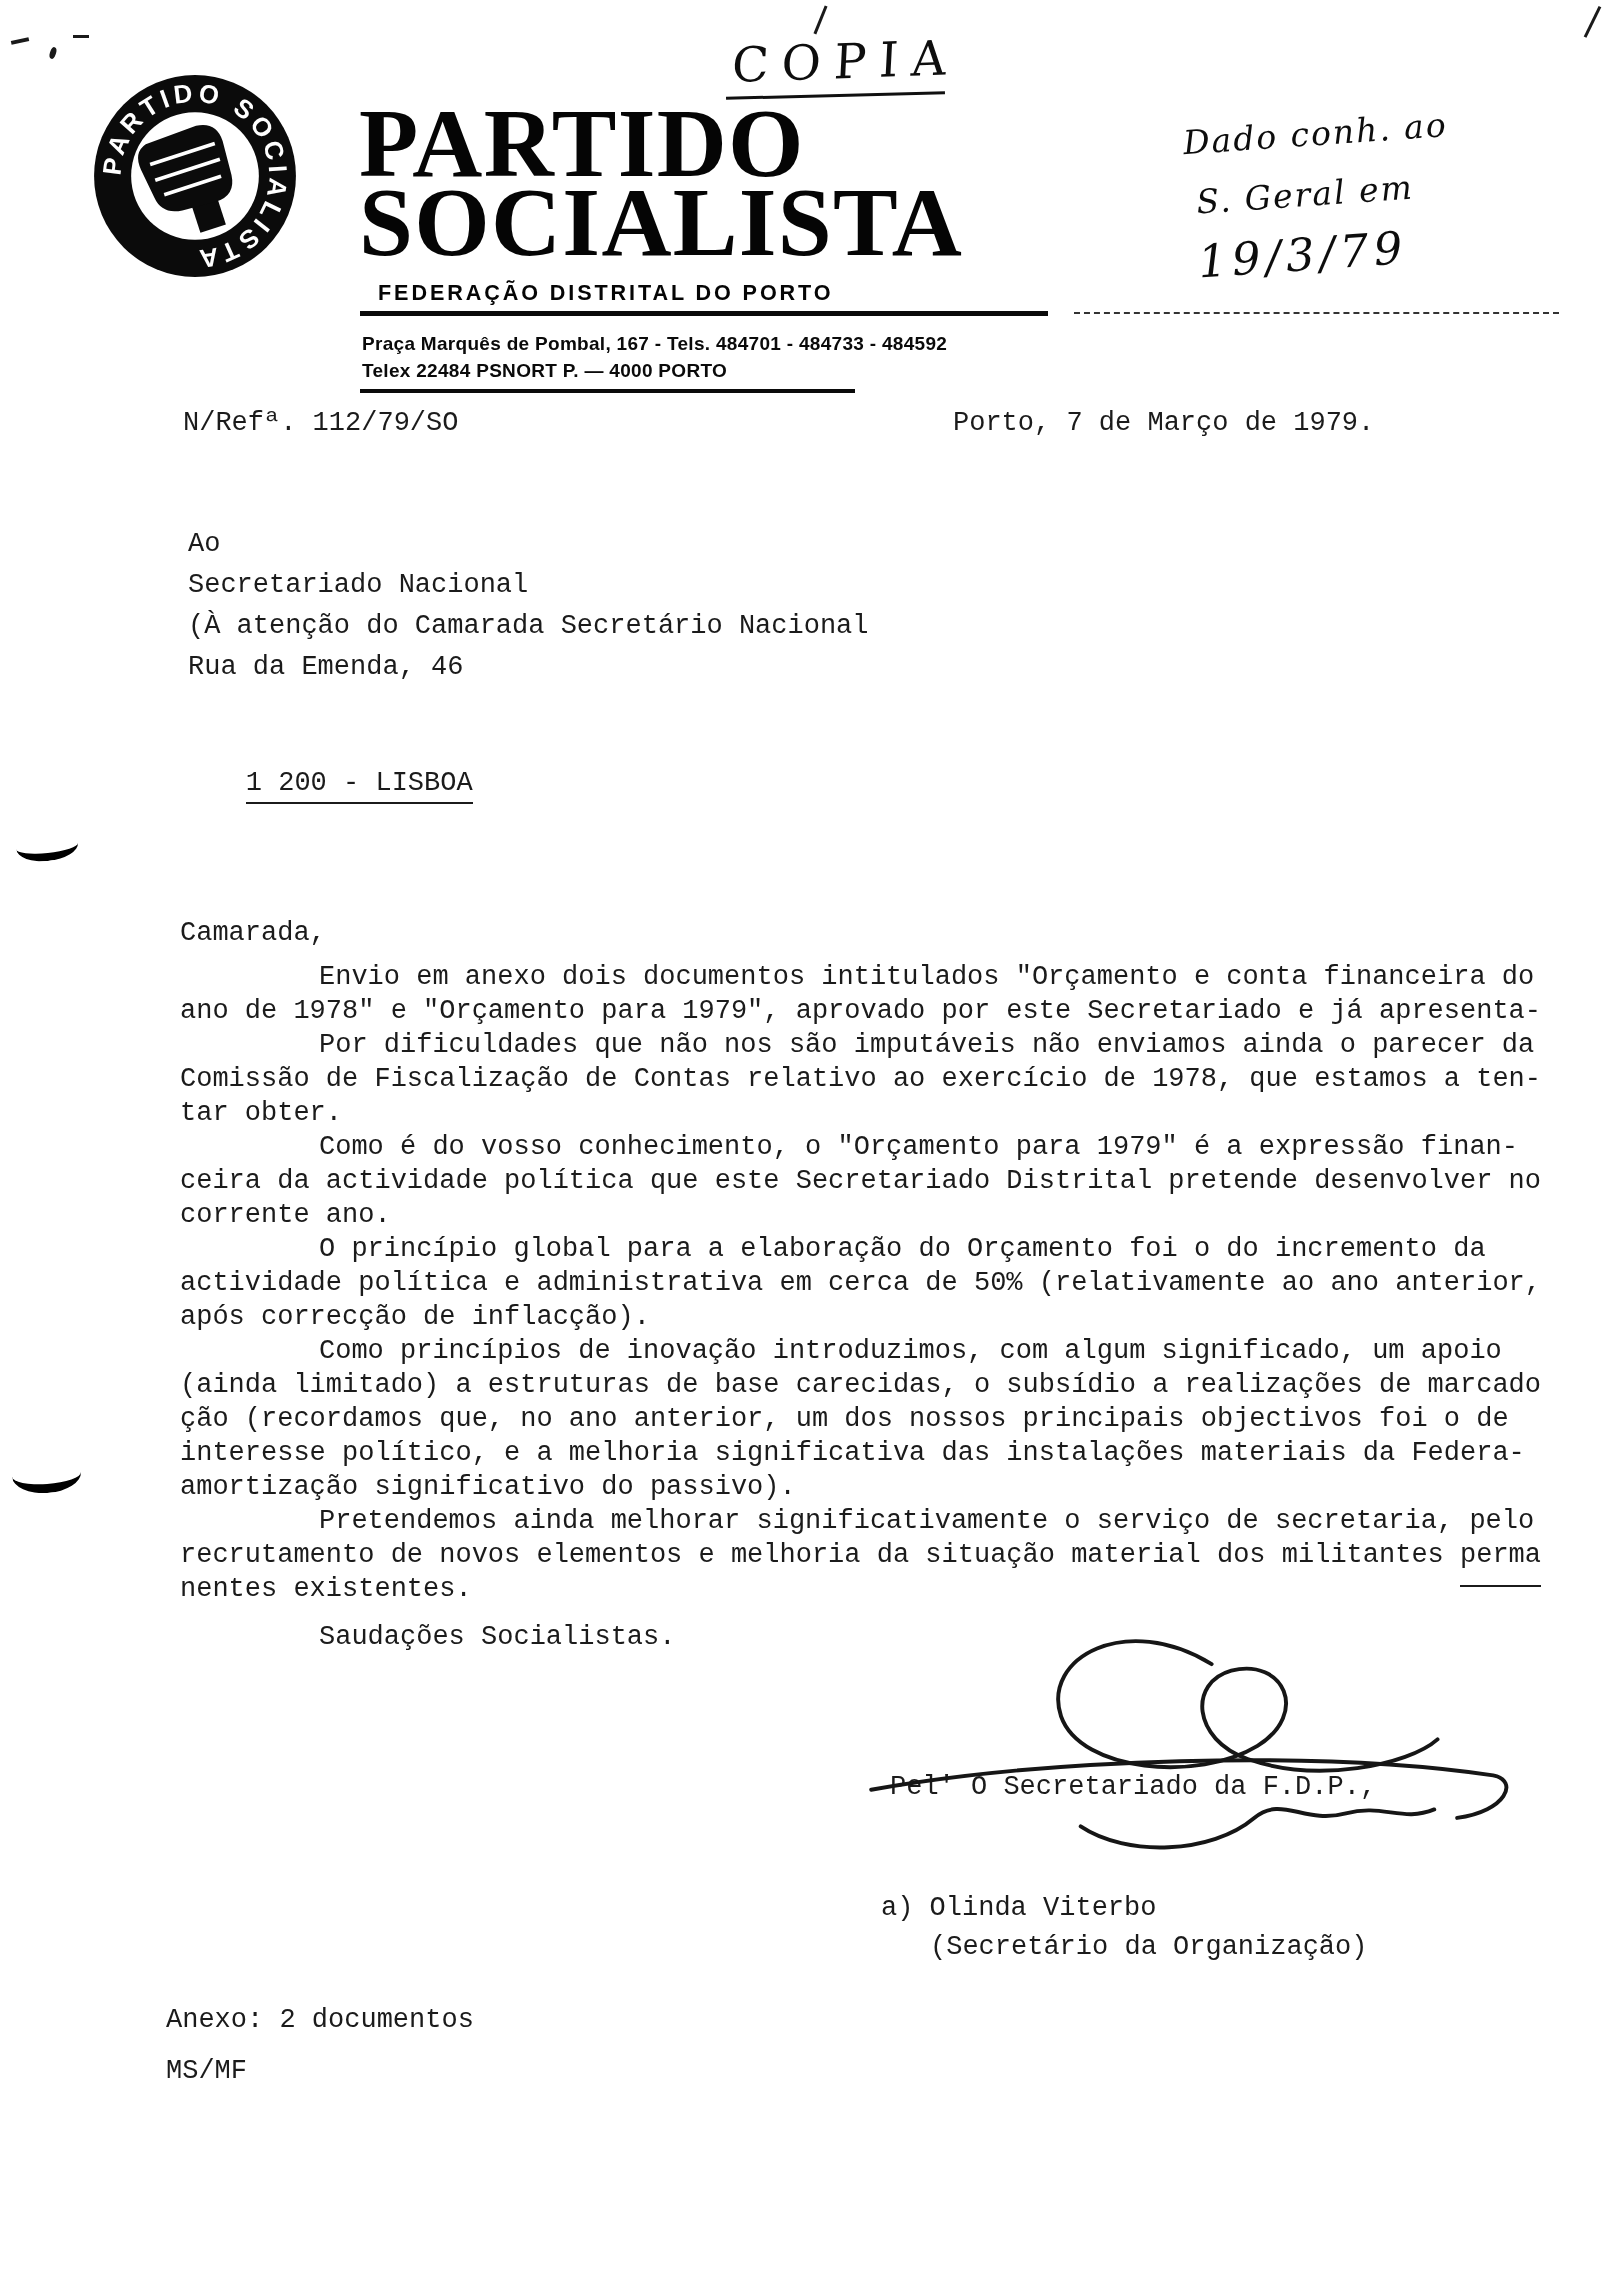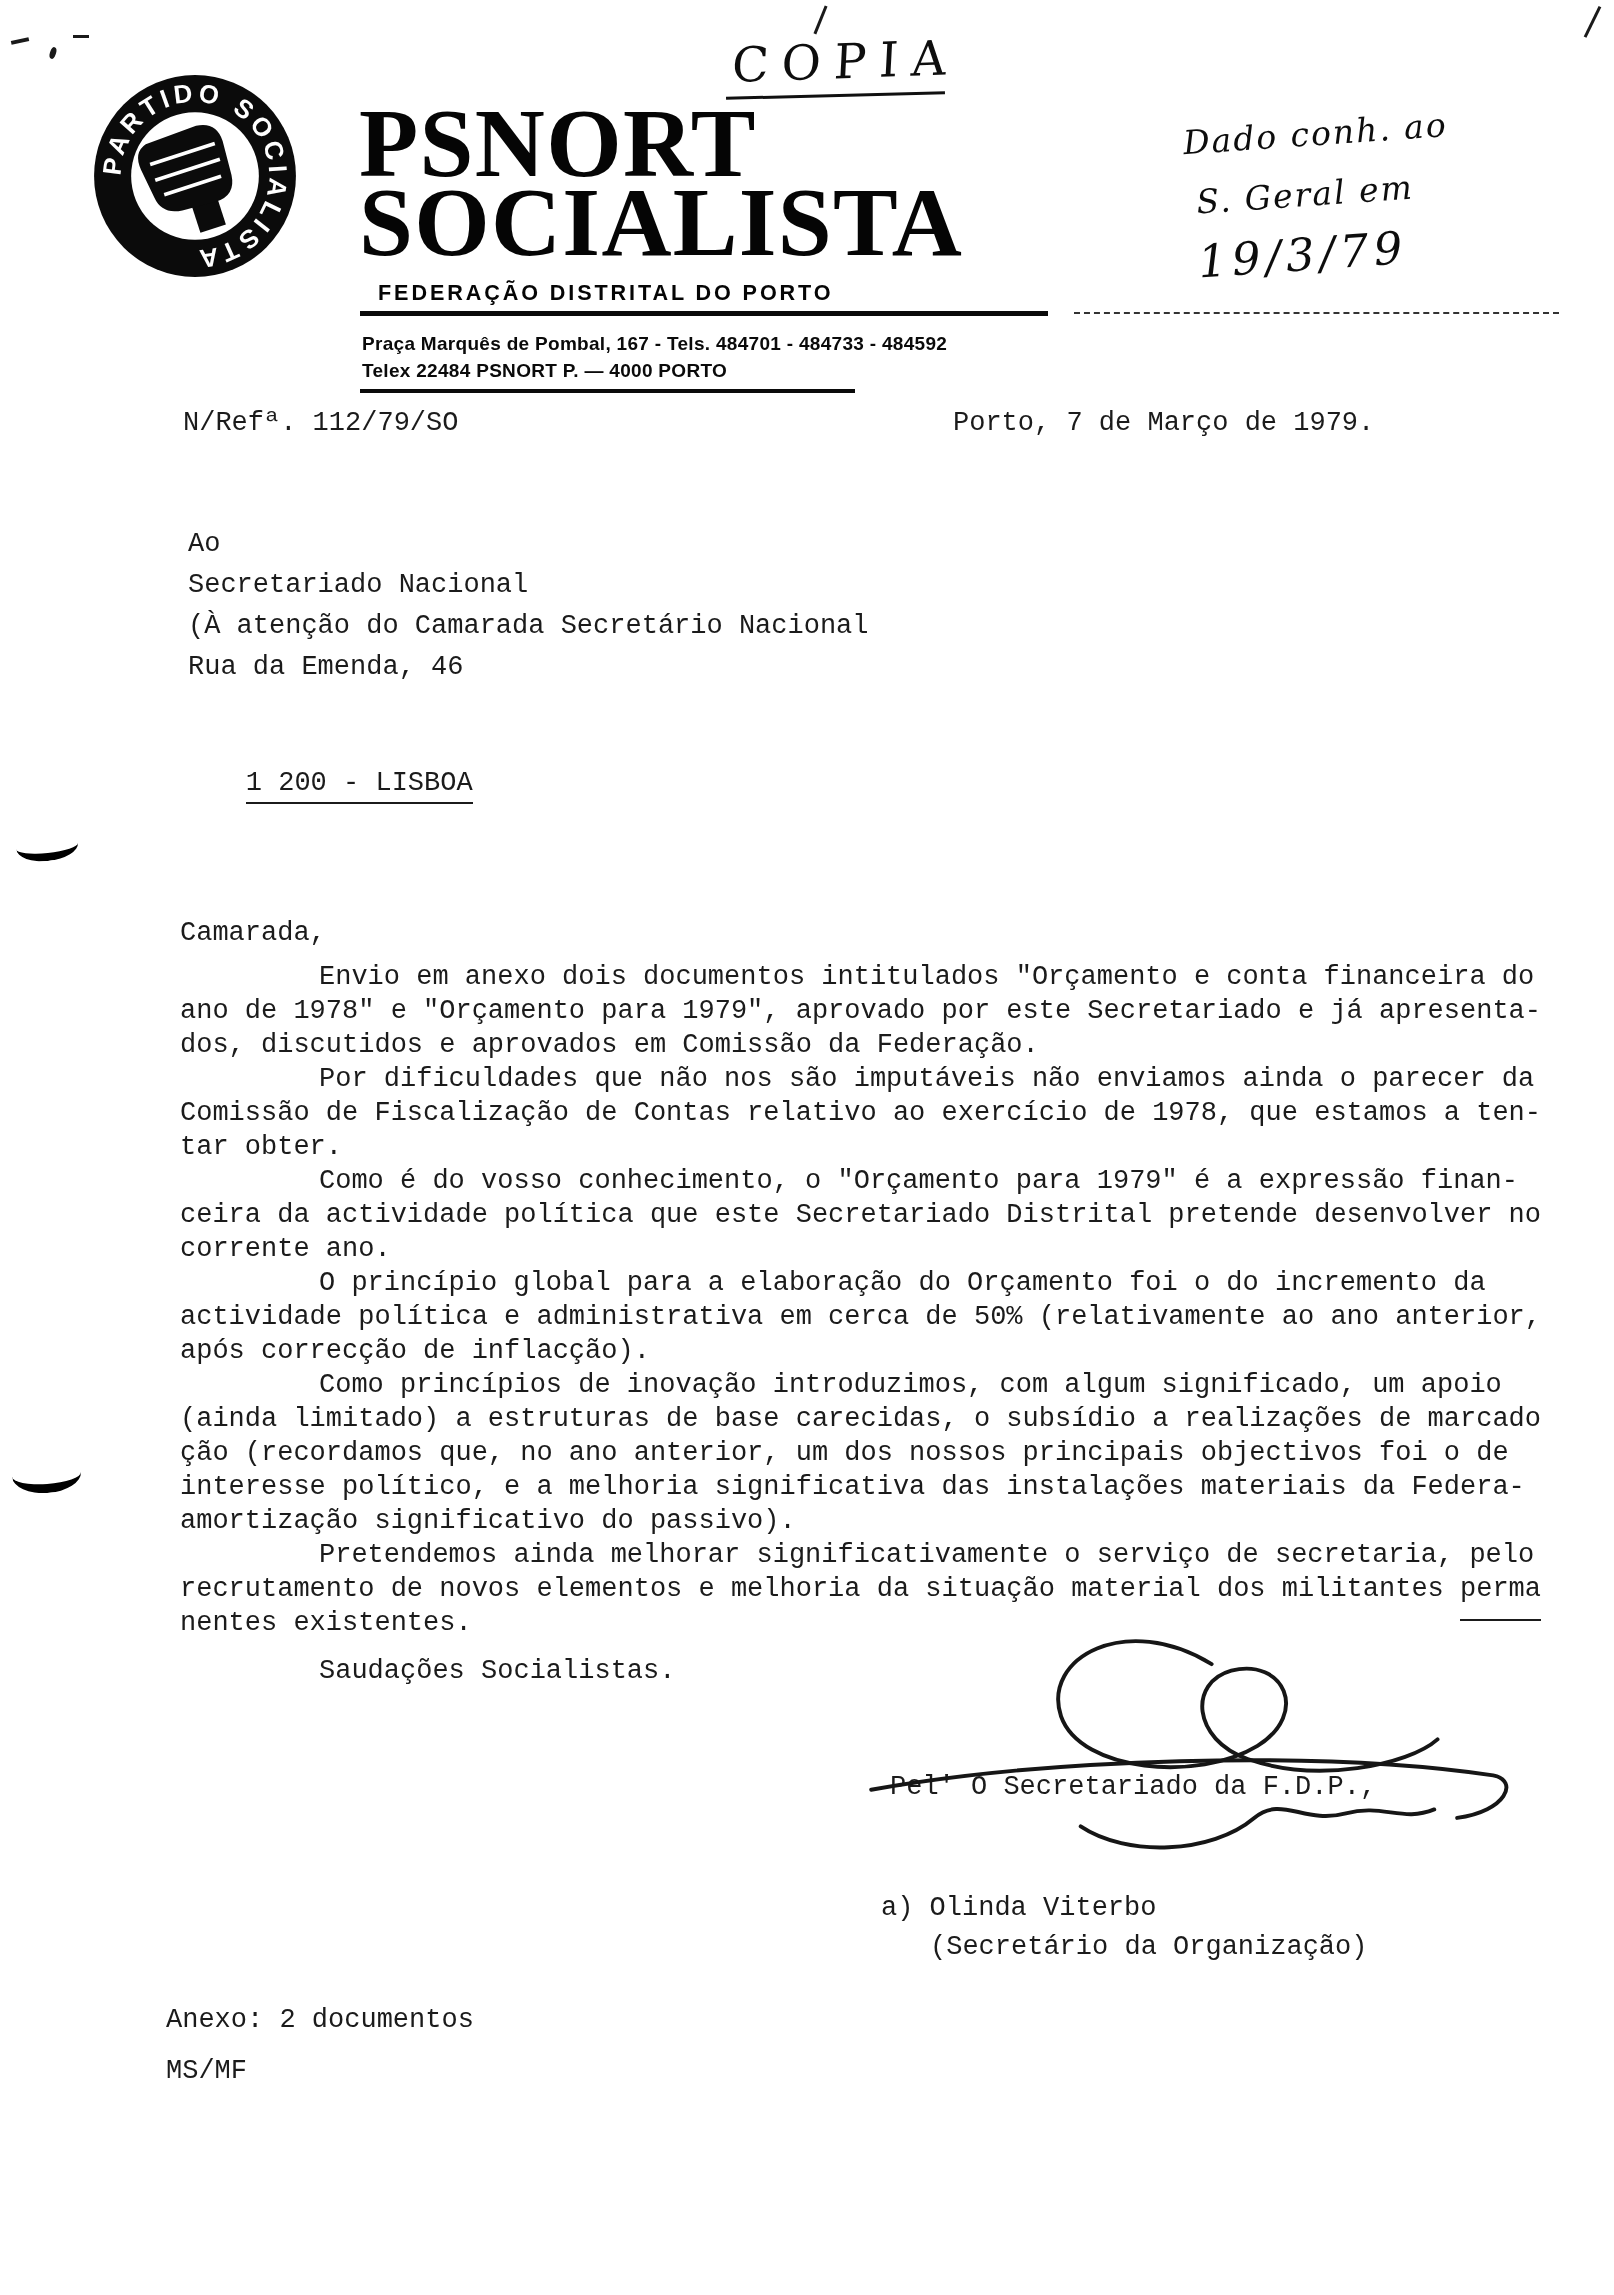--- a/index.html
+++ b/index.html
@@ -80,21 +80,21 @@
     </text>
     <g transform="rotate(-18 50 50)">
       <rect x="44" y="56" width="13" height="21" fill="#0b0b0b"></rect>
       <path d="M32,28 q-7,2 -6,11 l2,15 q1,9 11,10 l17,1 q10,0 11,-10 l1,-17 q0,-10 -10,-11 z" fill="#0b0b0b"></path>
       <line x1="31" y1="38" x2="64" y2="38" stroke="#fff" stroke-width="1.8"></line>
       <line x1="31" y1="46" x2="64" y2="46" stroke="#fff" stroke-width="1.8"></line>
       <line x1="33" y1="54" x2="62" y2="54" stroke="#fff" stroke-width="1.8"></line>
     </g>
   </svg>
 
-  <div class="party-line" style="top:104px;">PSNORT</div>
+  <div class="party-line" style="top:104px;">PARTIDO</div>
   <div class="party-line" style="top:183px;">SOCIALISTA</div>
   <div class="federation">FEDERAÇÃO DISTRITAL DO PORTO</div>
 
   <div class="bar" style="left:360px; top:311px; width:688px; height:4.6px;"></div>
   <div class="dashrule" style="left:1074px; top:312px; width:485px;"></div>
 
   <div class="lh-addr" style="top:331px;">Praça Marquês de Pombal, 167 - Tels. 484701 - 484733 - 484592</div>
   <div class="lh-addr" style="top:358px;">Telex 22484 PSNORT P. — 4000 PORTO</div>
   <div class="bar" style="left:360px; top:389px; width:495px; height:3.9px;"></div>
 
@@ -109,21 +109,20 @@
     </div>
   <div class="tw abs" style="left:181px; top:732px;text-align:right;">
     <span class="postal">1 200 - LISBOA</span>
   </div>
 
   <div class="letter-body">
     <div class="tw">Camarada,</div>
     <div class="paragraphs">
         <div class="tw body-line indent">Envio em anexo dois documentos intitulados "Orçamento e conta financeira do</div>
         <div class="tw body-line">ano de 1978" e "Orçamento para 1979", aprovado por este Secretariado e já apresenta-</div>
-        <div class="tw body-line">dos, discutidos e aprovados em Comissão da Federação.</div>
         <div class="tw body-line indent">Por dificuldades que não nos são imputáveis não enviamos ainda o parecer da</div>
         <div class="tw body-line">Comissão de Fiscalização de Contas relativo ao exercício de 1978, que estamos a ten-</div>
         <div class="tw body-line">tar obter.</div>
         <div class="tw body-line indent">Como é do vosso conhecimento, o "Orçamento para 1979" é a expressão finan-</div>
         <div class="tw body-line">ceira da actividade política que este Secretariado Distrital pretende desenvolver no</div>
         <div class="tw body-line">corrente ano.</div>
         <div class="tw body-line indent">O princípio global para a elaboração do Orçamento foi o do incremento da</div>
         <div class="tw body-line">actividade política e administrativa em cerca de 50% (relativamente ao ano anterior,</div>
         <div class="tw body-line">após correcção de inflacção).</div>
         <div class="tw body-line indent">Como princípios de inovação introduzimos, com algum significado, um apoio</div>

